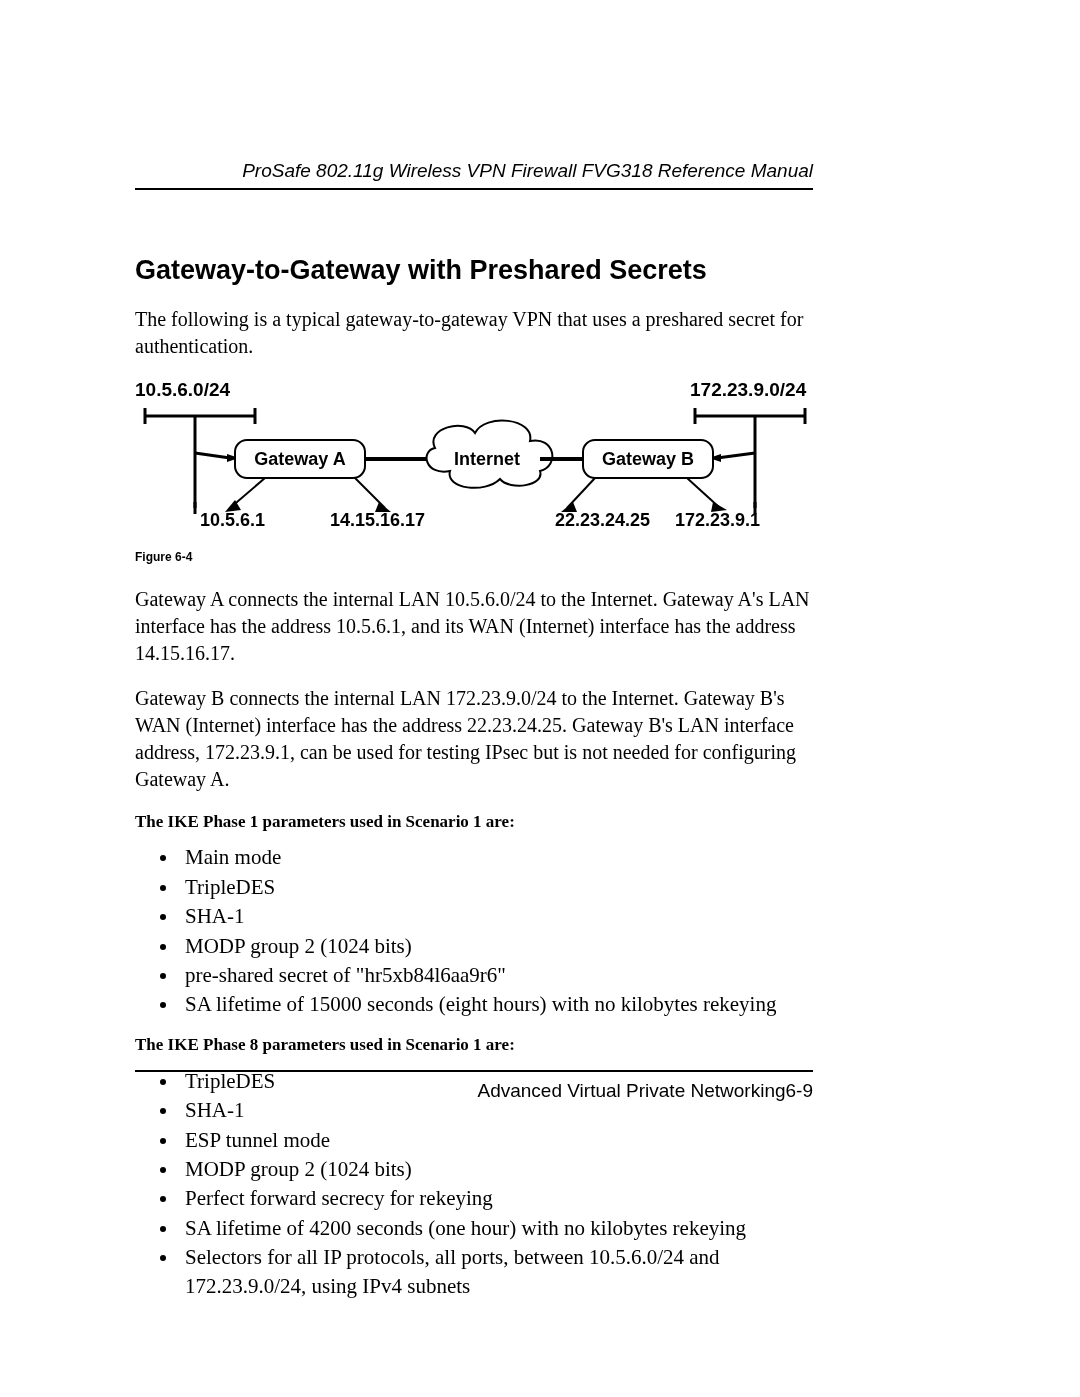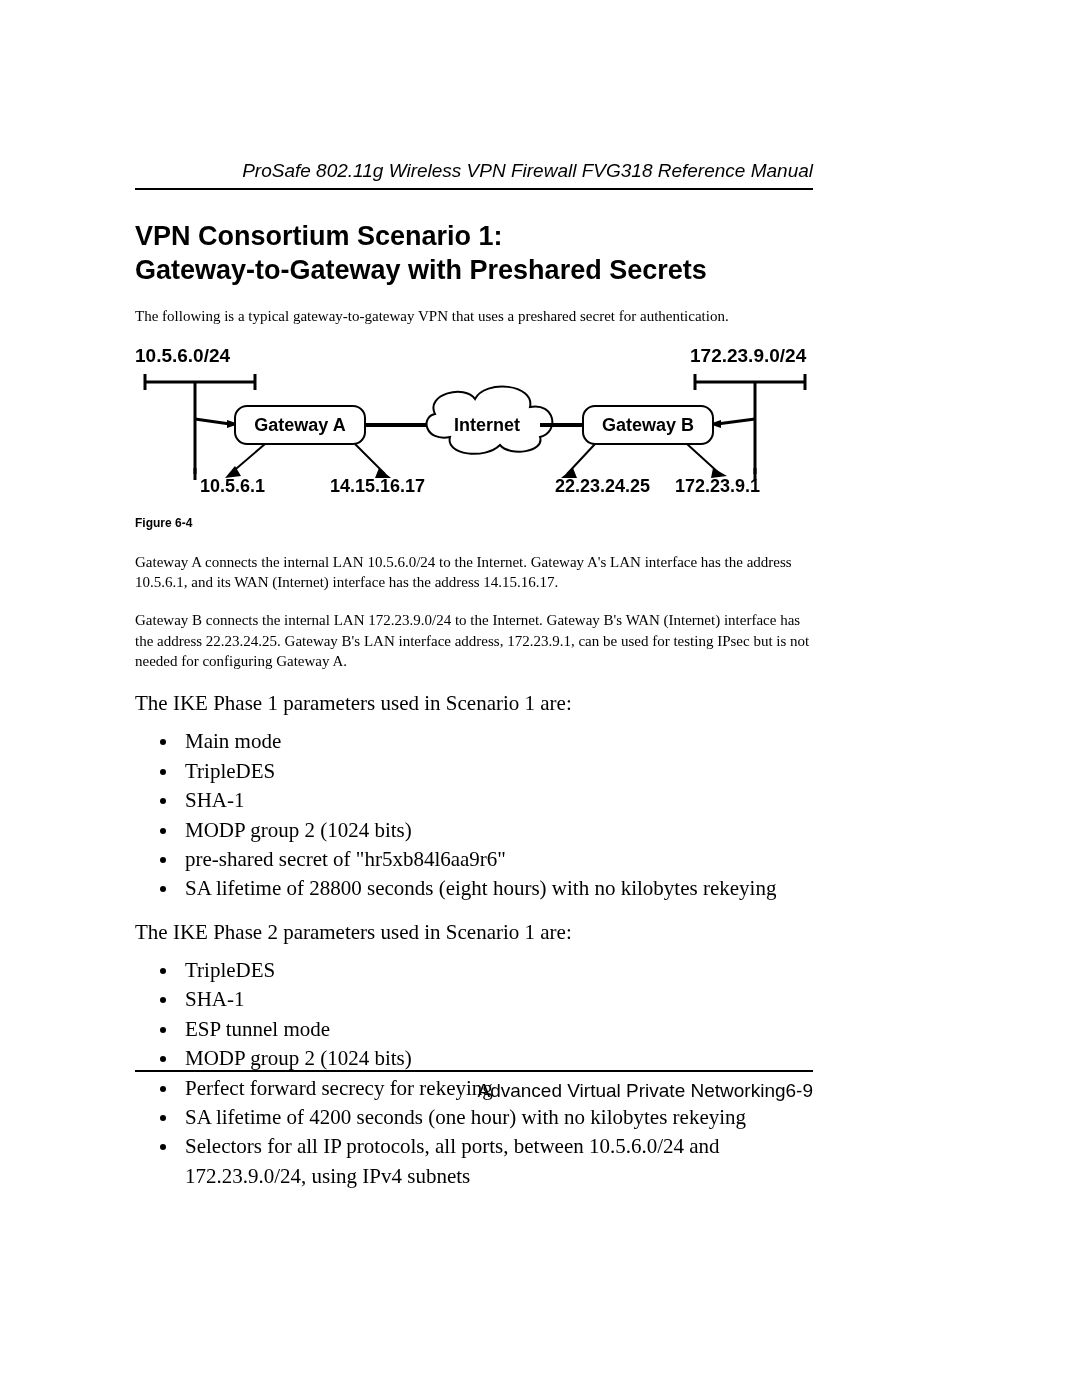--- a/index.html
+++ b/index.html
@@ -26,28 +26,29 @@
     margin-bottom: 30px;
   }
   h2.section-title {
     font-family: Arial, Helvetica, sans-serif;
     font-weight: bold;
     font-size: 27px;
     line-height: 1.25;
     margin: 0 0 18px 0;
   }
   p.body {
-    font-size: 15px;
+    font-size: 20px;
     line-height: 1.35;
     margin: 0 0 18px 0;
   }
   p.tight {
-    font-size: 21px;
+    font-size: 17px;
     line-height: 1.35;
     margin: 0 0 10px 0;
+    font-weight: bold;
   }
   .figure-caption {
     font-family: Arial, Helvetica, sans-serif;
     font-weight: bold;
     font-size: 12px;
     margin: 8px 0 22px 0;
   }
   ul.params {
     margin: 0 0 14px 0;
     padding-left: 44px;
@@ -86,21 +87,21 @@
   }
 </style>
 </head>
 <body>
 
 <div class="page">
 
   <div class="running-head">ProSafe 802.11g Wireless VPN Firewall FVG318 Reference Manual</div>
 
   <h2 class="section-title">
-    <span>VPN Consortium Scenario 1:</span><br>
+    <br>
     <span>Gateway-to-Gateway with Preshared Secrets</span>
   </h2>
 
   <p class="body">The following is a typical gateway-to-gateway VPN that uses a preshared secret for authentication.</p>
 
   <div class="diagram">
     <svg width="680" height="160" viewBox="0 0 680 160">
 
       <text x="0" y="18" font-family="Arial" font-size="19" font-weight="bold">10.5.6.0/24</text>
       <text x="555" y="18" font-family="Arial" font-size="19" font-weight="bold">172.23.9.0/24</text>
@@ -163,24 +164,24 @@
   <p class="body">Gateway A connects the internal LAN 10.5.6.0/24 to the Internet. Gateway A's LAN interface has the address 10.5.6.1, and its WAN (Internet) interface has the address 14.15.16.17.</p>
   <p class="body">Gateway B connects the internal LAN 172.23.9.0/24 to the Internet. Gateway B's WAN (Internet) interface has the address 22.23.24.25. Gateway B's LAN interface address, 172.23.9.1, can be used for testing IPsec but is not needed for configuring Gateway A.</p>
 
   <p class="tight">The IKE Phase 1 parameters used in Scenario 1 are:</p>
   <ul class="params">
     <li>Main mode</li>
     <li>TripleDES</li>
     <li>SHA-1</li>
     <li>MODP group 2 (1024 bits)</li>
     <li>pre-shared secret of "hr5xb84l6aa9r6"</li>
-    <li>SA lifetime of 28800 seconds (eight hours) with no kilobytes rekeying</li>
+    <li>SA lifetime of 15000 seconds (eight hours) with no kilobytes rekeying</li>
   </ul>
 
-  <p class="tight">The IKE Phase 2 parameters used in Scenario 1 are:</p>
+  <p class="tight">The IKE Phase 8 parameters used in Scenario 1 are:</p>
   <ul class="params">
     <li>TripleDES</li>
     <li>SHA-1</li>
     <li>ESP tunnel mode</li>
     <li>MODP group 2 (1024 bits)</li>
     <li>Perfect forward secrecy for rekeying</li>
     <li>SA lifetime of 4200 seconds (one hour) with no kilobytes rekeying</li>
     <li>Selectors for all IP protocols, all ports, between 10.5.6.0/24 and 172.23.9.0/24, using IPv4 subnets</li>
   </ul>
 

